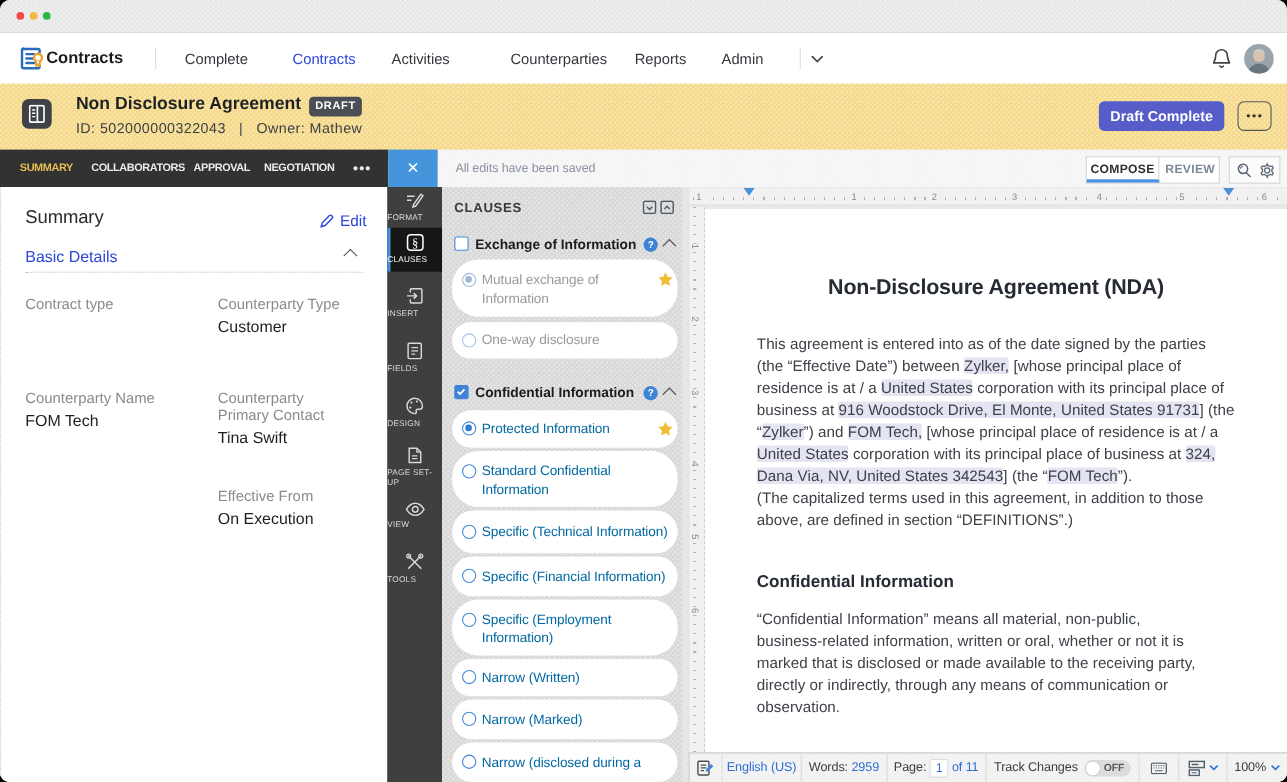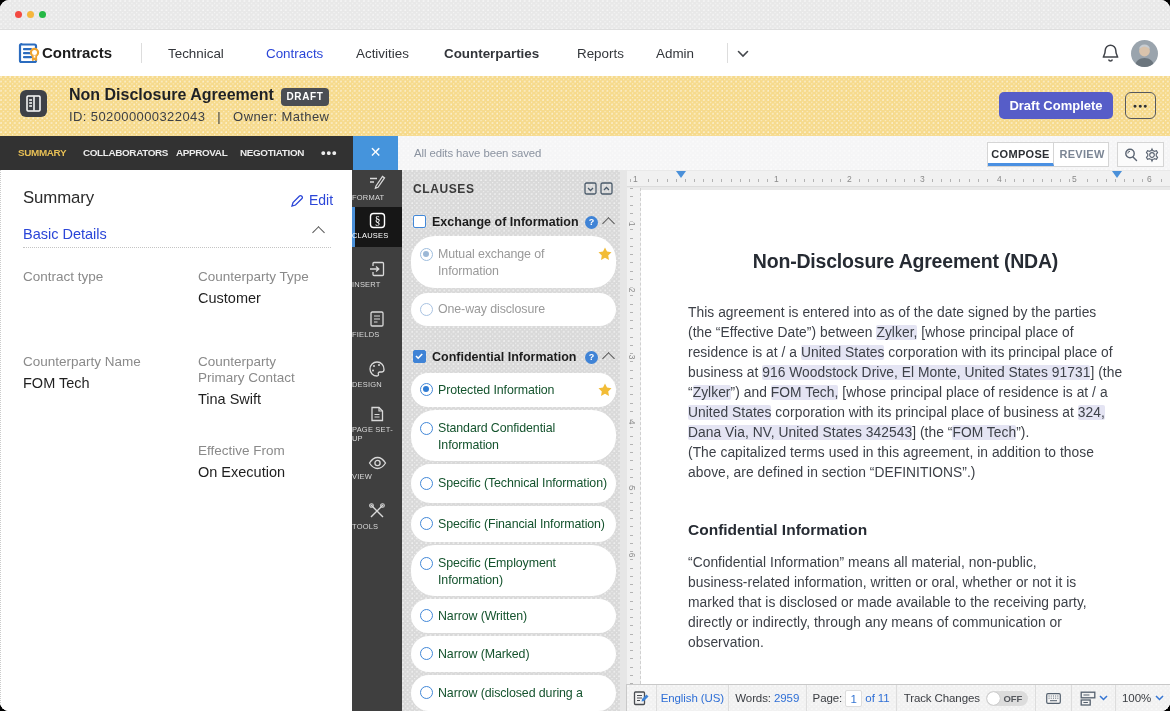--- a/index.html
+++ b/index.html
@@ -48,21 +48,21 @@
 #tbar{position:absolute;left:352px;top:0;width:50px;height:541px;background:#3f3f3f;}
 .titem{position:absolute;left:0;width:50px;text-align:left;color:#d9d9d9;}
 .titem .lbl{font-size:7.5px;margin-top:2px;letter-spacing:.2px;}
 .titem svg{display:block;margin:0 auto;}
 #tactive{position:absolute;left:0;top:37px;width:50px;height:40px;background:#161616;border-left:3px solid #4a90d9;}
 
 #cl{position:absolute;left:402px;top:0;width:225px;height:541px;background-color:#d9d9d9;}
 #cl .hdr{position:absolute;left:11px;top:12px;font-size:12px;font-weight:bold;color:#3a3a3a;letter-spacing:.6px;}
 .sechdr{position:absolute;left:11px;font-size:12.5px;font-weight:bold;color:#1c1c1c;}
 .card{position:absolute;left:9px;width:205px;background:#fff;border-radius:24px;}
-.card .txt{position:absolute;left:27px;top:0;font-size:12.4px;line-height:16.5px;color:#14532d;white-space:nowrap;letter-spacing:-0.1px;}
+.card .txt{position:absolute;left:27px;top:0;font-size:12.4px;line-height:16.5px;color:#0369a1;white-space:nowrap;letter-spacing:-0.1px;}
 .card.dis .txt{color:#9a9a9a;}
 .radio{position:absolute;left:9px;width:13px;height:13px;border-radius:50%;border:1.5px solid #4288d8;background:#fff;}
 .radio.on::after{content:"";position:absolute;left:2px;top:2px;width:6px;height:6px;border-radius:50%;background:#2f7cd4;}
 .radio.dis{border-color:#a9c3e2;}
 .radio.dison{border-color:#9fbede;}
 .radio.dison::after{content:"";position:absolute;left:2px;top:2px;width:6px;height:6px;border-radius:50%;background:#9cb8d6;}
 .star{position:absolute;left:187px;top:8px;width:14px;height:14px;}
 .cb{position:absolute;width:13px;height:13px;border:1.5px solid #4288d8;border-radius:2px;background:#fff;}
 .cb.on{background:#3f83d6;border-color:#3f83d6;}
 .qi{position:absolute;width:13px;height:13px;border-radius:50%;background:#3f83d6;color:#fff;font-size:9px;font-weight:bold;text-align:center;line-height:13px;}
@@ -93,24 +93,24 @@
   </div>
   <div id="nav">
     <svg style="position:absolute;left:17px;top:11px;" width="25" height="25" viewBox="0 0 25 25">
       <path d="M4.5 3.5 h13 a1.5 1.5 0 0 1 1.5 1.5 v2 M19 18 v1.5 a1.5 1.5 0 0 1 -1.5 1.5 h-13 a1.5 1.5 0 0 1 -1.5 -1.5 v-15 a1.5 1.5 0 0 1 1.5 -1.5" fill="none" stroke="#2b6cbf" stroke-width="2.2" stroke-linecap="round"></path>
       <path d="M7 8.2h7M7 12.2h7M7 16.2h7" stroke="#2b6cbf" stroke-width="2.2" stroke-linecap="round"></path>
       <circle cx="17.5" cy="11.5" r="3.6" fill="#fff" stroke="#efa32e" stroke-width="2.2"></circle>
       <path d="M15.8 14.5 v4.5 l1.7 -1.6 1.7 1.6 v-4.5" fill="#fff" stroke="#efa32e" stroke-width="1.8" stroke-linejoin="round"></path>
     </svg>
     <div class="brand">Contracts</div>
     <div class="sep" style="left:141px;"></div>
-    <div class="navitem" style="left:168px;">Technical</div>
+    <div class="navitem" style="left:168px;">Complete</div>
     <div class="navitem" style="left:266px;color:#2b46d8;">Contracts</div>
     <div class="navitem" style="left:356px;">Activities</div>
-    <div class="navitem" style="left:444px;font-weight:bold;">Counterparties</div>
+    <div class="navitem" style="left:464px;">Counterparties</div>
     <div class="navitem" style="left:577px;">Reports</div>
     <div class="navitem" style="left:656px;">Admin</div>
     <div class="sep" style="left:727px;"></div>
     <svg style="position:absolute;left:737px;top:20px;" width="12" height="8" viewBox="0 0 12 8">
         <path d="M1.5 1.5 L6 6 L10.5 1.5" fill="none" stroke="#44474c" stroke-width="1.6" stroke-linecap="round"></path>
       </svg>
     <svg style="position:absolute;left:1101px;top:13px;" width="19" height="20" viewBox="0 0 19 20">
       <path d="M9.5 2.2 a5.3 5.3 0 0 1 5.3 5.3 c0 4.2 1.8 5.6 1.8 6.6 h-14.2 c0 -1 1.8 -2.4 1.8 -6.6 a5.3 5.3 0 0 1 5.3 -5.3 z" fill="none" stroke="#41444a" stroke-width="1.5"></path>
       <path d="M7.6 16.6 a2 2 0 0 0 3.8 0" fill="none" stroke="#41444a" stroke-width="1.5"></path>
     </svg>

